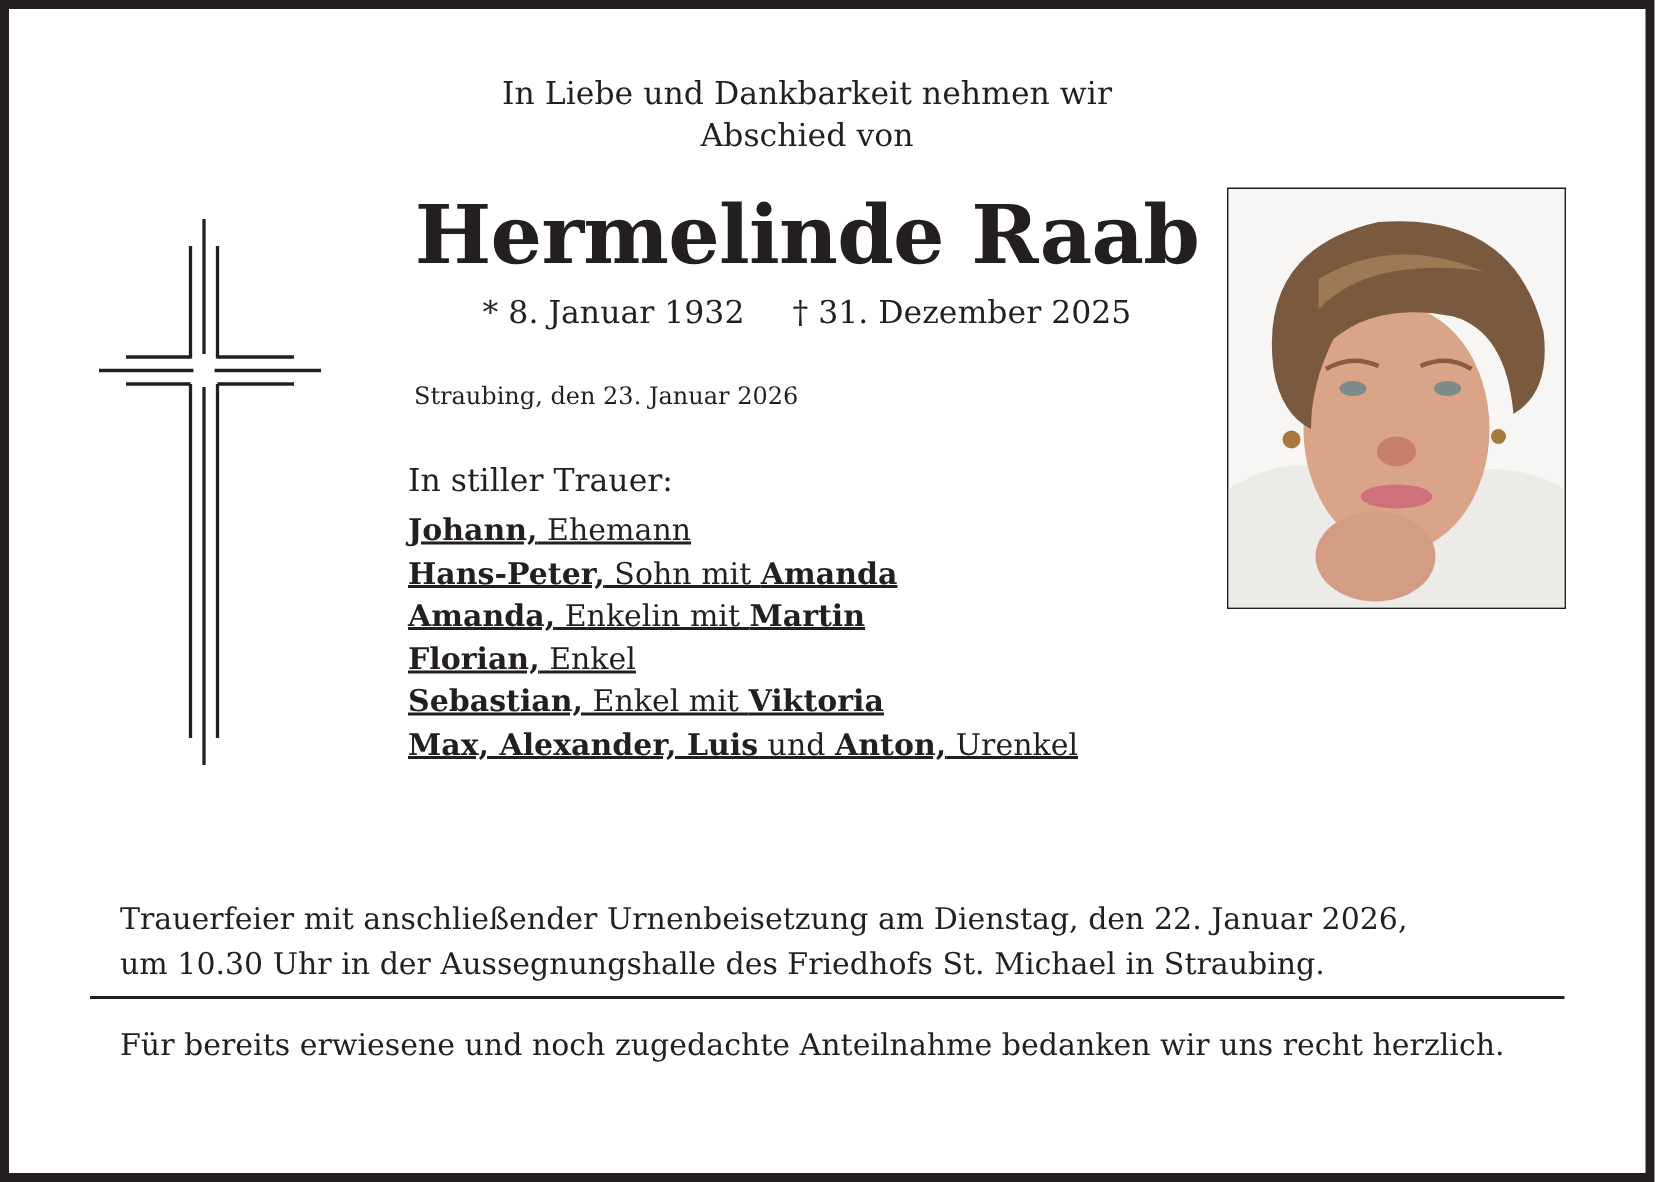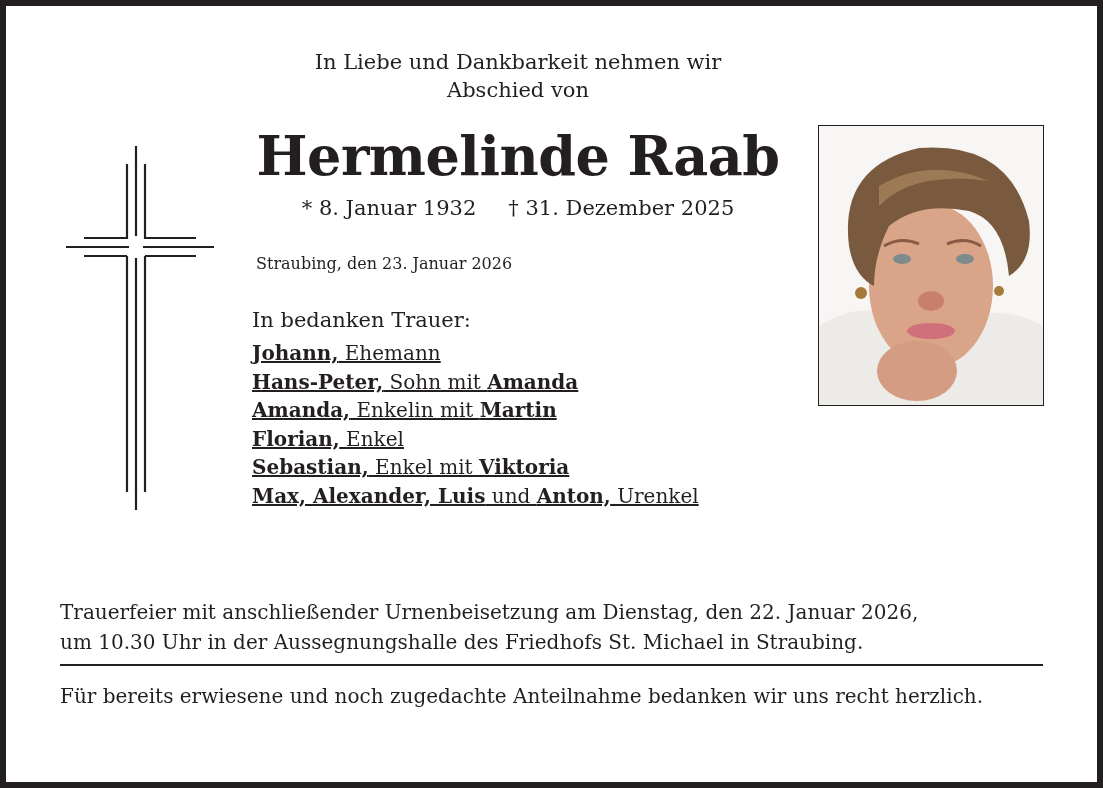--- a/index.html
+++ b/index.html
@@ -1,18 +1,18 @@
 <!DOCTYPE html>
 <html><head>
   <meta charset="utf-8">
   <style>
     html, body { margin: 0; padding: 0; }
     body { width: 1103px; height: 788px; background: #231f20; position: relative; overflow: hidden; font-family: "DejaVu Serif", "Liberation Serif", serif; color: #231f20; }
     .page { position: absolute; left: 6px; top: 6px; width: 1091px; height: 776px; background: #ffffff; }
-    .abs { position: absolute; white-space: nowrap; }
+    .abs { position: absolute; white-space: nowrap; padding-left: 20px; }
     .intro { left: 0; width: 1024px; text-align: center; font-size: 21px; line-height: 28px; top: 42px; }
     .name { left: 0; width: 1024px; text-align: center; top: 118px; font-size: 54px; font-weight: bold; letter-spacing: -0.5px; font-family: "DejaVu Serif", serif; }
     .dates { left: 0; width: 1024px; text-align: center; top: 190px; font-size: 21px; }
     .dates span + span { margin-left: 32px; }
     .place { left: 250px; top: 248px; font-size: 16px; }
     .mourn-title { left: 246px; top: 302px; font-size: 21px; }
     .mourners { left: 246px; top: 333px; font-size: 20px; line-height: 28.5px; text-decoration: underline; }
     .mourners b { font-weight: bold; }
     .ceremony { left: 54px; top: 591px; font-size: 20px; line-height: 30px; width: 990px; }
     .divider { position: absolute; left: 54px; top: 658px; width: 983px; height: 1.5px; background: #231f20; }
@@ -48,21 +48,21 @@
   </div>
 
   <div class="abs name">Hermelinde Raab</div>
 
   <div class="abs dates">
     <span>* 8. Januar 1932</span><span>† 31. Dezember 2025</span>
   </div>
 
   <div class="abs place">Straubing, den 23. Januar 2026</div>
 
-  <div class="abs mourn-title">In bedanken Trauer:</div>
+  <div class="abs mourn-title">In stiller Trauer:</div>
 
   <div class="abs mourners" id="mourners">
       <div><b>Johann,</b><span> Ehemann</span></div>
       <div><b>Hans-Peter,</b><span> Sohn mit </span><b>Amanda</b></div>
       <div><b>Amanda,</b><span> Enkelin mit </span><b>Martin</b></div>
       <div><b>Florian,</b><span> Enkel</span></div>
       <div><b>Sebastian,</b><span> Enkel mit </span><b>Viktoria</b></div>
       <div><b>Max, Alexander, Luis</b><span> und </span><b>Anton,</b><span> Urenkel</span></div>
     </div>
 

